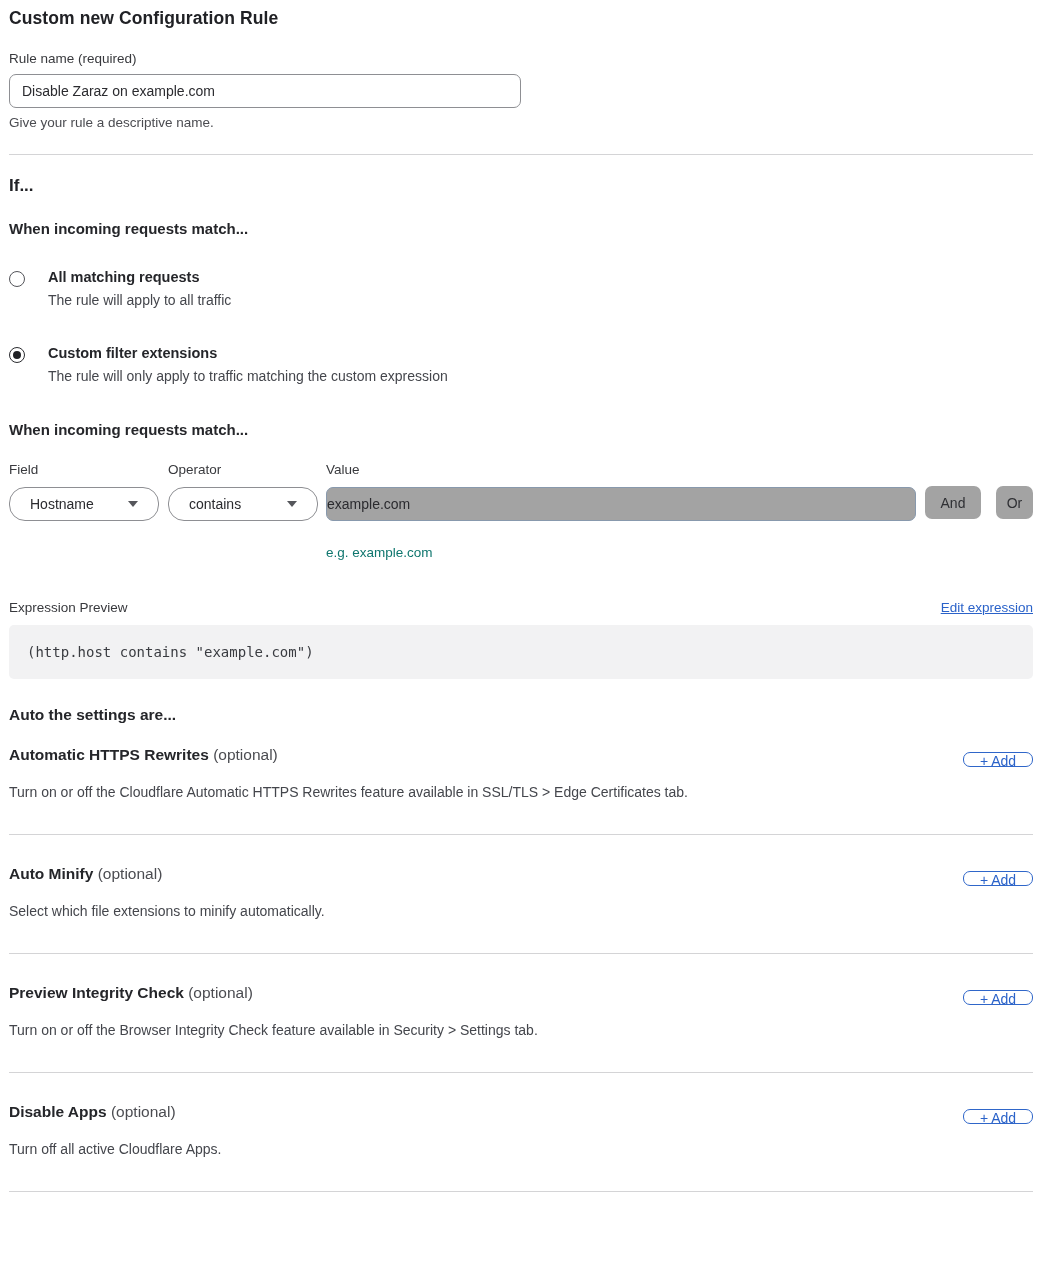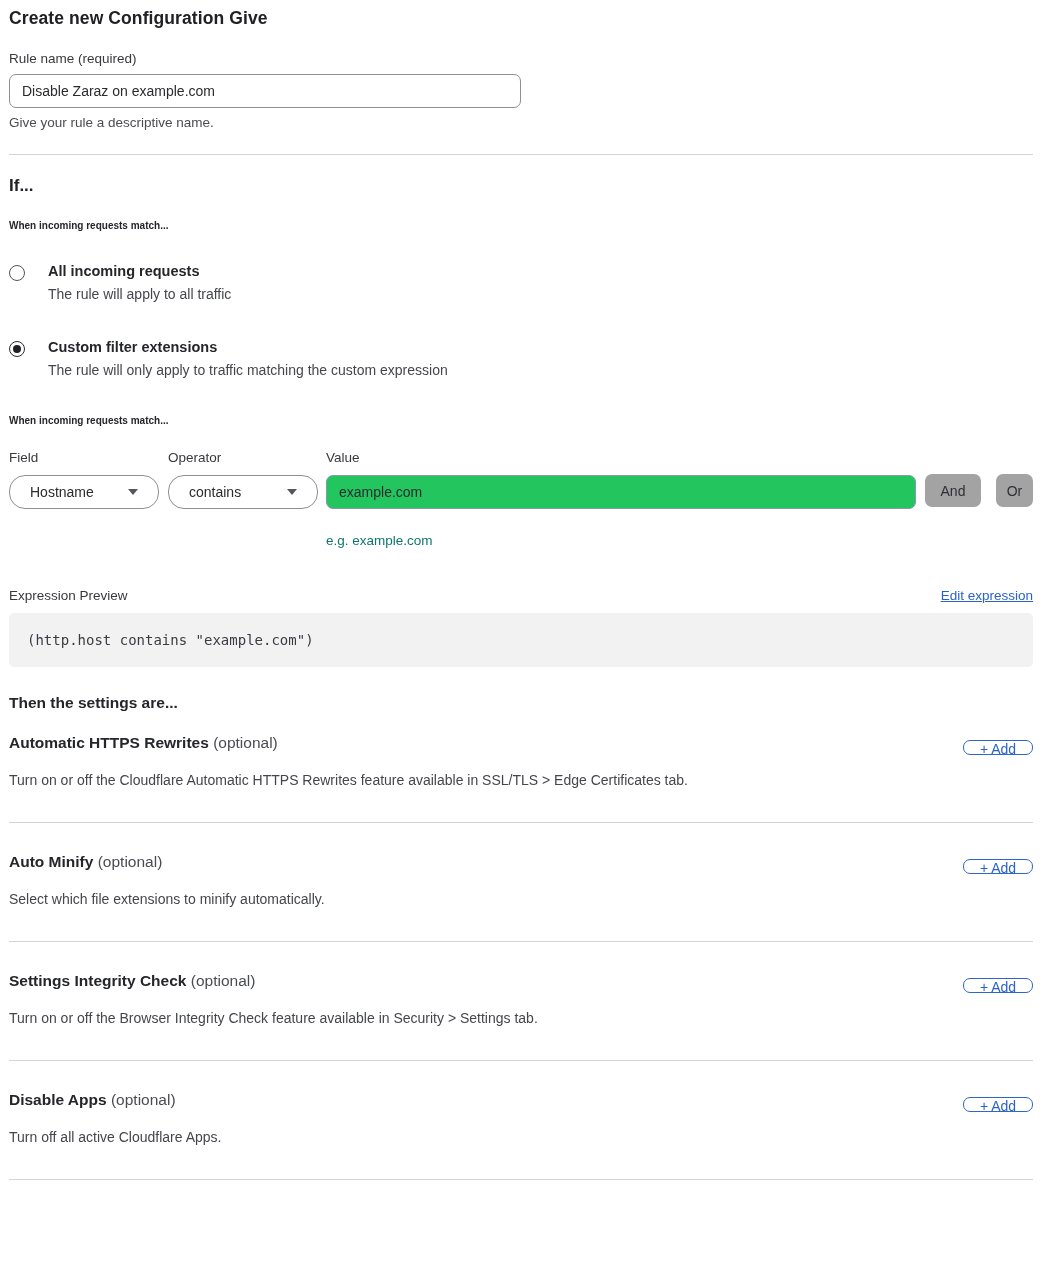--- a/index.html
+++ b/index.html
@@ -18,21 +18,21 @@
     margin-top: 8px; width: 512px; height: 34px;
     border: 1px solid #8e8f93; border-radius: 7px;
     padding: 1px 12px; font-size: 14px; color: #2b2b2f;
     font-family: "Liberation Sans", sans-serif; background: #fff; outline: none;
   }
   .help-text { font-size: 13.5px; color: #4b4c51; margin-top: 7px; }
 
   .divider { border: none; border-top: 1px solid #d4d4d6; margin-top: 24px; }
 
   .if-heading { font-size: 17px; font-weight: 700; margin-top: 21px; color: #202125; }
-  .match-heading { font-size: 10px; font-weight: 700; margin-top: 24px; color: #25262a; }
+  .match-heading { font-size: 15px; font-weight: 700; margin-top: 24px; color: #25262a; }
 
   .radio-group { margin-top: 32px; }
   .radio-item { display: flex; margin-bottom: 37px; cursor: pointer; }
   .radio-circle {
     width: 16px; height: 16px; border-radius: 50%;
     border: 1.5px solid #54555a; background: #fff; flex: 0 0 16px;
     margin-top: 2px; position: relative;
   }
   .radio-circle.selected { border-color: #2b2c30; }
   .radio-circle.selected::after {
@@ -51,21 +51,21 @@
     display: flex; align-items: center; justify-content: space-between;
     padding: 0 20px; font-size: 14px; color: #2b2b2f; cursor: pointer;
   }
   .select-field { width: 150px; margin-right: 9px; }
   .select-operator { width: 150px; margin-right: 8px; align-items: center; }
   .caret { width: 0; height: 0; border-left: 5.5px solid transparent; border-right: 5.5px solid transparent; border-top: 6.5px solid #55565b; }
   .value-col { flex: 1; }
   .value-input {
     height: 34px; width: 100%;
     border: 1px solid #8899ad; border-radius: 7px;
-    background: #22c55e; padding: 0 12px; font-size: 14px; color: #2b2b2f;
+    background: #a3a3a3; padding: 0 0; font-size: 14px; color: #2b2b2f;
     font-family: "Liberation Sans", sans-serif; outline: none;
   }
   .value-help { font-size: 13.5px; color: #0f766e; margin-top: 24px; }
   .andor-wrap { display: flex; margin-top: 24px; }
   .btn-gray {
     height: 33px; border: none; border-radius: 7px; background: #a3a3a3;
     font-size: 14px; color: #2f3034; cursor: pointer;
     font-family: "Liberation Sans", sans-serif;
   }
   .btn-and { width: 56px; margin-left: 9px; }
@@ -94,36 +94,36 @@
     width: 70px; height: 15px; background: #fff; border: 1px solid #2f66c9;
     border-radius: 7px; color: #2a62c9; font-size: 14px; cursor: pointer;
     font-family: "Liberation Sans", sans-serif; margin-top: 6px;
   }
 </style>
 </head>
 <body>
 
 <div class="page">
 
-  <h1 class="page-title">Create new Configuration Give</h1>
+  <h1 class="page-title">Custom new Configuration Rule</h1>
 
   <div class="field-label">Rule name (required)</div>
   <input class="text-input" type="text" value="Disable Zaraz on example.com" style="">
   <div class="help-text">Give your rule a descriptive name.</div>
 
   <hr class="divider">
 
   <div class="if-heading">If...</div>
   <div class="match-heading">When incoming requests match...</div>
 
   <div class="radio-group">
     <div class="radio-item">
       <div class="radio-circle"></div>
       <div class="radio-texts">
-        <div class="radio-label">All incoming requests</div>
+        <div class="radio-label">All matching requests</div>
         <div class="radio-desc">The rule will apply to all traffic</div>
       </div>
     </div>
     <div class="radio-item">
       <div class="radio-circle selected"></div>
       <div class="radio-texts">
         <div class="radio-label">Custom filter extensions</div>
         <div class="radio-desc">The rule will only apply to traffic matching the custom expression</div>
       </div>
     </div>
@@ -156,21 +156,21 @@
       <button class="btn-gray btn-or">Or</button>
     </div>
   </div>
 
   <div class="preview-row">
     <div class="preview-label">Expression Preview</div>
     <a class="edit-link">Edit expression</a>
   </div>
   <div class="code-block">(http.host contains "example.com")</div>
 
-  <div class="settings-heading">Then the settings are...</div>
+  <div class="settings-heading">Auto the settings are...</div>
 
   <div class="setting-block first">
     <div class="setting-head">
       <div class="setting-title">
         <span class="t">Automatic HTTPS Rewrites</span>
         <span class="opt">(optional)</span>
       </div>
       <button class="btn-add">+ Add</button>
     </div>
     <div class="setting-desc">Turn on or off the Cloudflare Automatic HTTPS Rewrites feature available in SSL/TLS &gt; Edge Certificates tab.</div>
@@ -183,21 +183,21 @@
         <span class="opt">(optional)</span>
       </div>
       <button class="btn-add">+ Add</button>
     </div>
     <div class="setting-desc">Select which file extensions to minify automatically.</div>
   </div>
 
   <div class="setting-block">
     <div class="setting-head">
       <div class="setting-title">
-        <span class="t">Settings Integrity Check</span>
+        <span class="t">Preview Integrity Check</span>
         <span class="opt">(optional)</span>
       </div>
       <button class="btn-add">+ Add</button>
     </div>
     <div class="setting-desc">Turn on or off the Browser Integrity Check feature available in Security &gt; Settings tab.</div>
   </div>
 
   <div class="setting-block">
     <div class="setting-head">
       <div class="setting-title">

